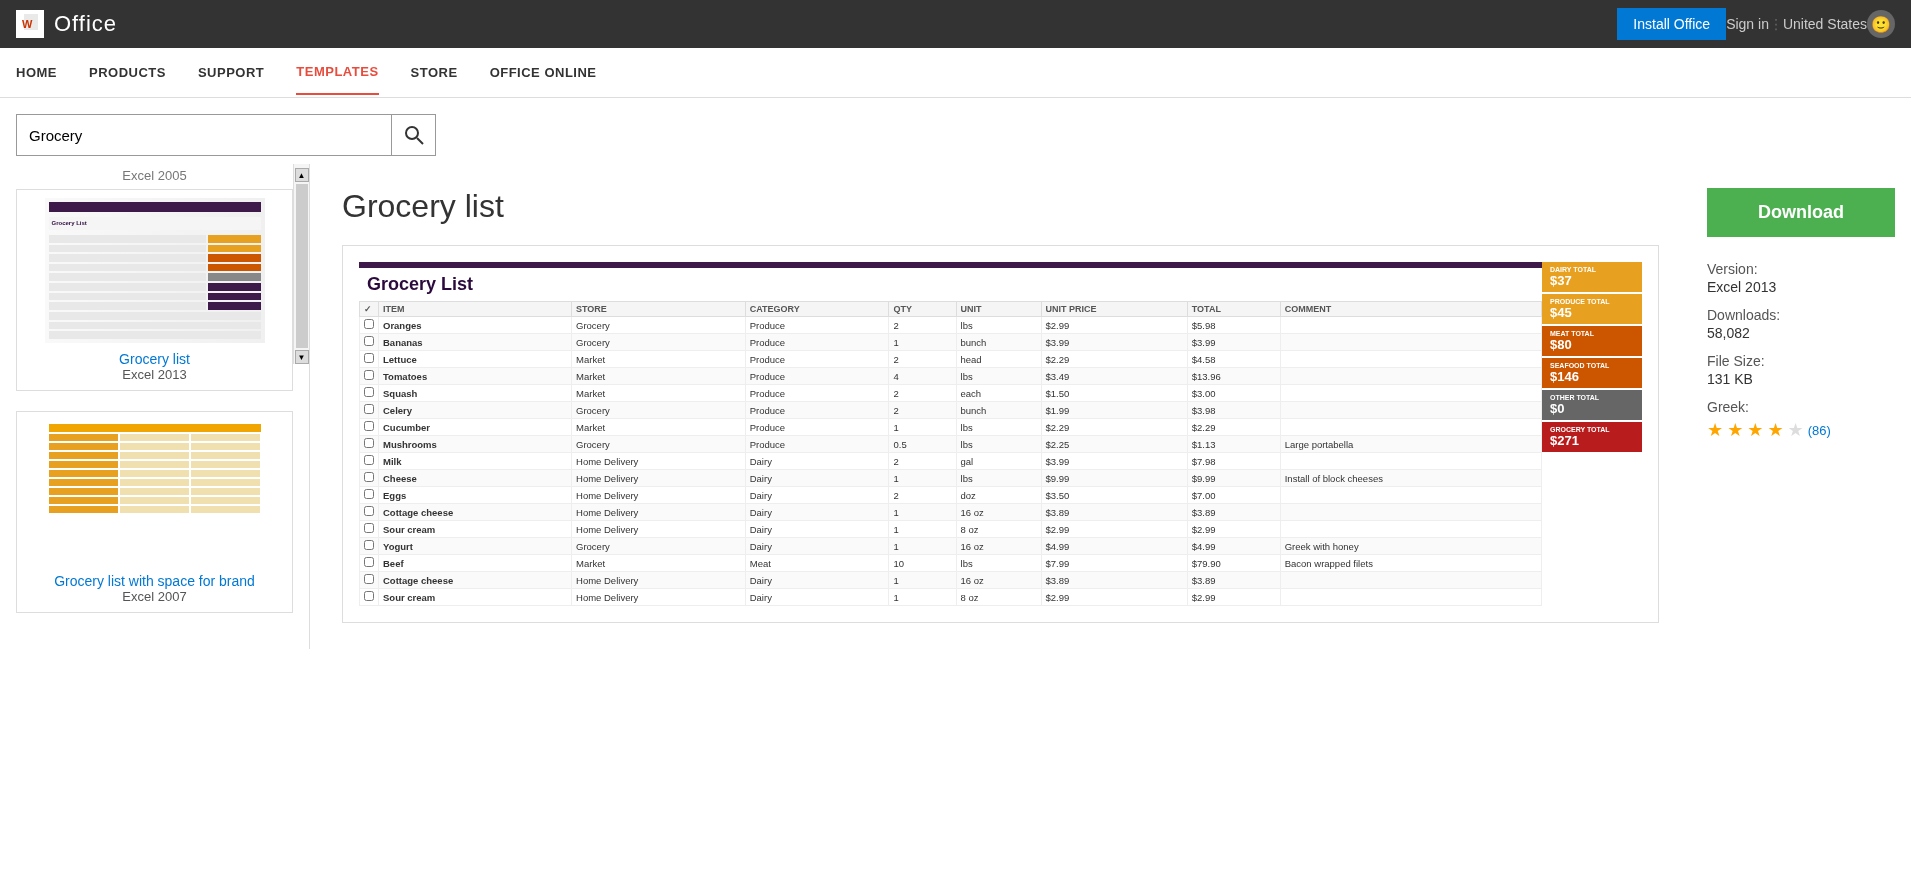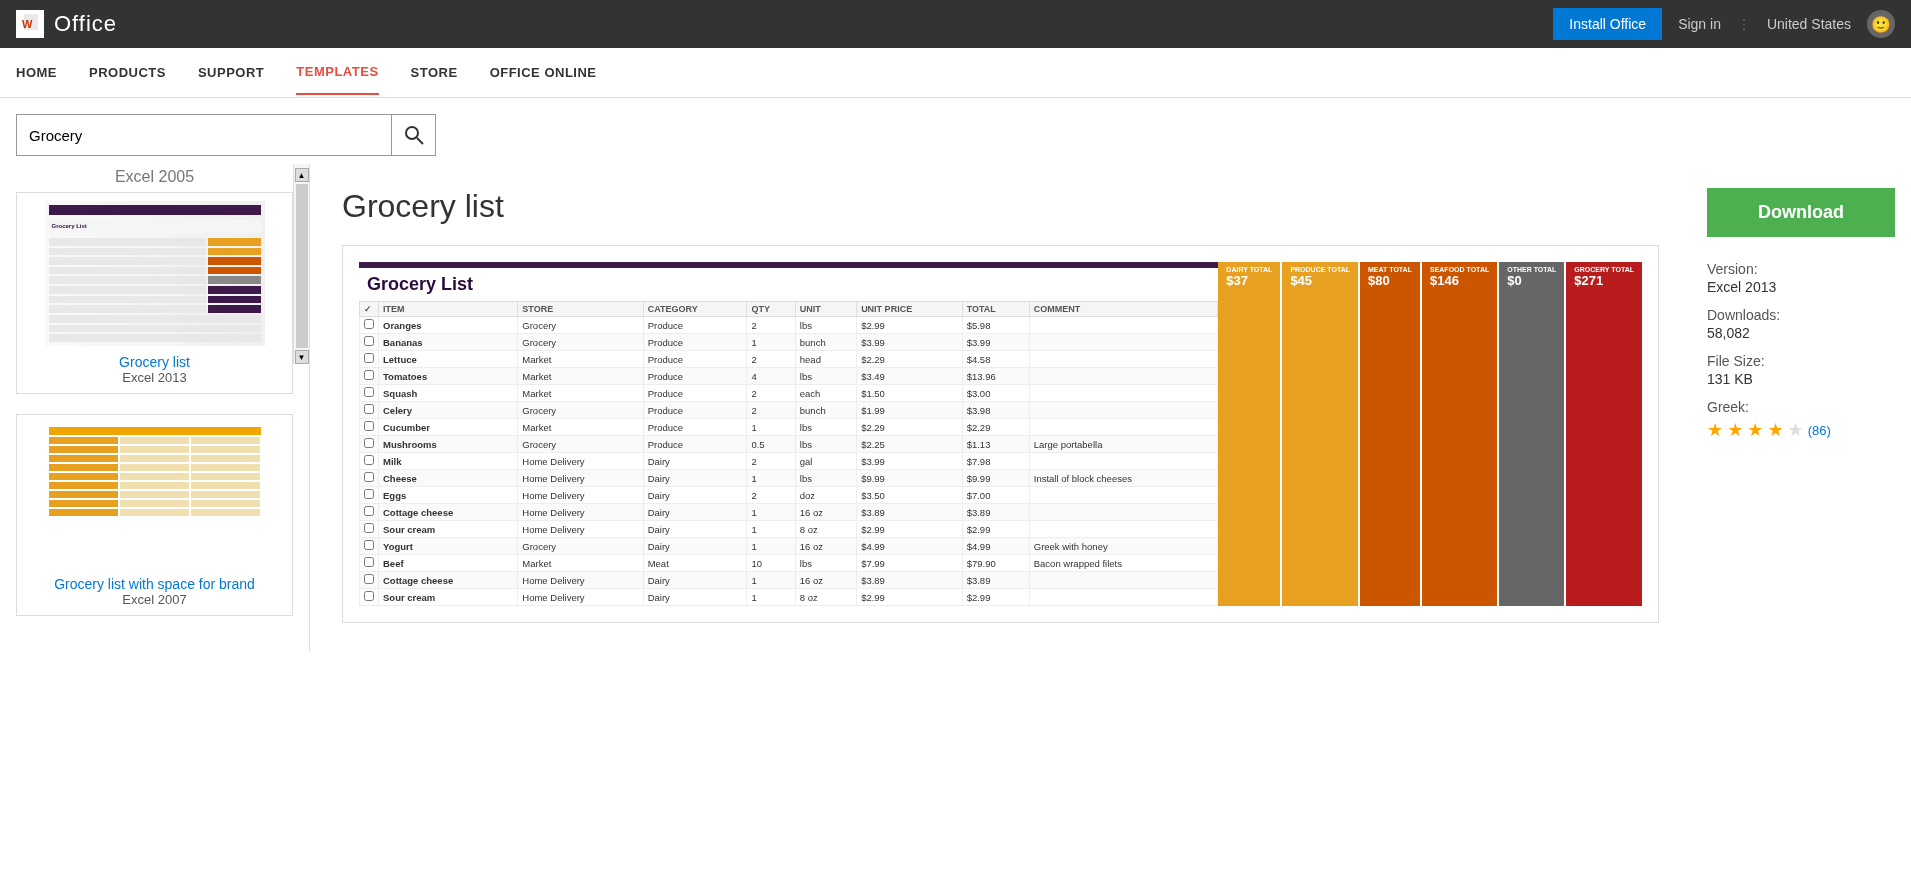--- a/index.html
+++ b/index.html
@@ -16,21 +16,21 @@
       justify-content: space-between;
     }
     .top-bar-left { display: flex; align-items: center; gap: 10px; }
     .office-logo {
       width: 28px; height: 28px;
       background: #fff;
       display: flex; align-items: center; justify-content: center;
       font-size: 10px; color: #333; font-weight: bold;
     }
     .office-title { font-size: 22px; font-weight: 300; letter-spacing: 1px; }
-    .top-bar-right { display: flex; align-items: center; gap: 16px; }
+    .top-bar-right { display: flex; align-items: center; }
     .install-office-btn {
       background: #0078d4;
       color: #fff;
       border: none;
       padding: 8px 16px;
       font-size: 14px;
       cursor: pointer;
       font-family: inherit;
     }
     .top-bar-right span { color: #ccc; font-size: 14px; cursor: pointer; }
@@ -83,21 +83,21 @@
       width: 44px;
       background: #fff;
       border: none;
       border-left: 1px solid #999;
       cursor: pointer;
       display: flex; align-items: center; justify-content: center;
       font-size: 18px;
       color: #333;
     }
     .sidebar-excel-label {
-      font-size: 16px;
+      font-size: 13px;
       color: #777;
       margin-bottom: 6px;
       display: block;
       text-align: center;
     }
     .template-card {
       border: 1px solid #ddd;
       background: #fff;
       cursor: pointer;
       margin-bottom: 20px;
@@ -160,21 +160,21 @@
       align-items: center;
       justify-content: space-between;
     }
     .spreadsheet-title-text {
       font-size: 18px;
       font-weight: bold;
       color: #2b0a3d;
     }
     .totals-column {
       display: flex;
-      flex-direction: row;
+      flex-direction: column;
       gap: 2px;
       min-width: 100px;
     }
     .total-badge {
       padding: 4px 8px;
       color: #fff;
       font-size: 9px;
       font-weight: bold;
     }
     .total-badge.dairy { background: #e8a020; }

